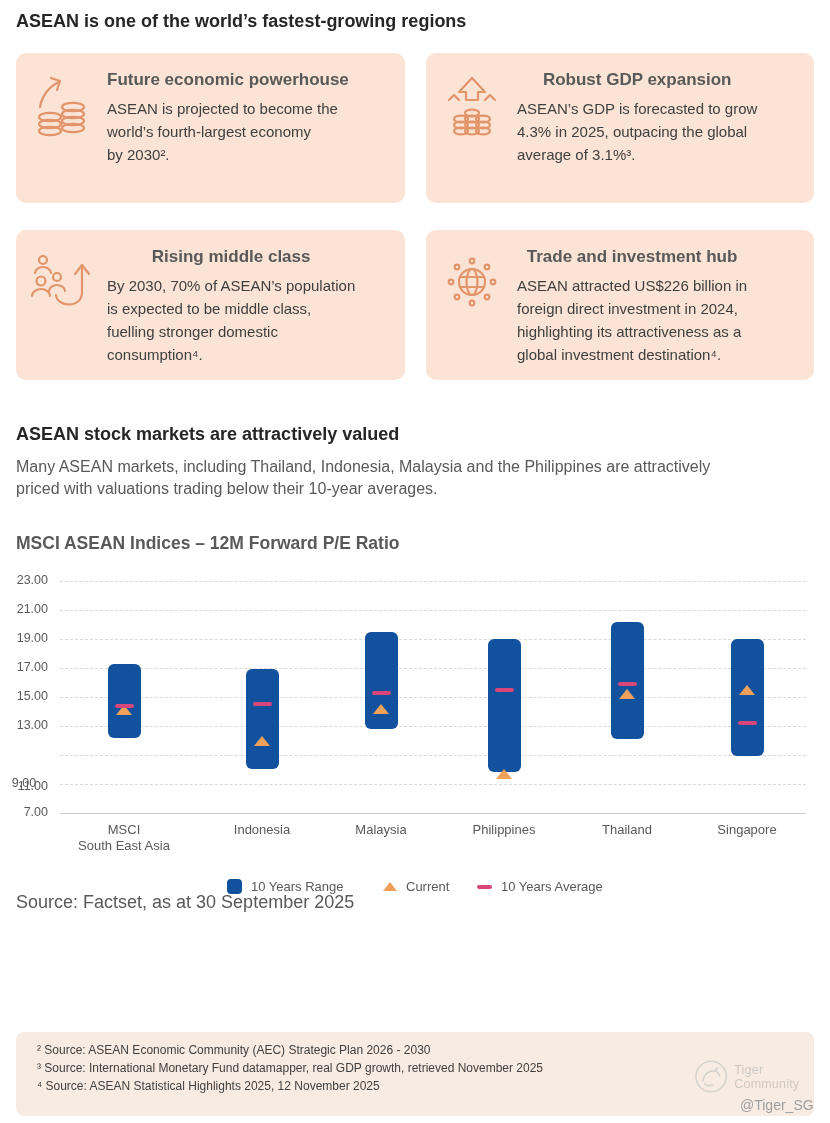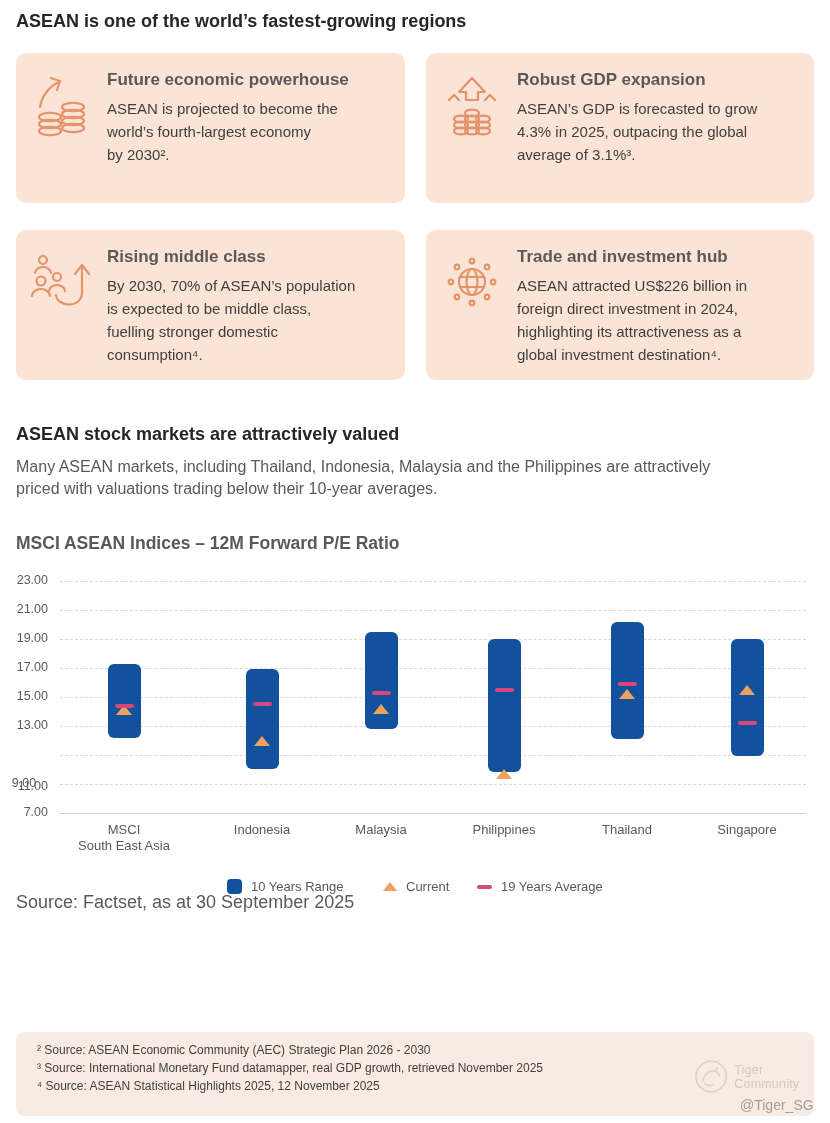--- a/index.html
+++ b/index.html
@@ -7,21 +7,21 @@
         font-family:"Liberation Sans",sans-serif;color:#3f3f3f;}
 
   .h1{position:absolute;left:16px;top:11px;margin:0;font-size:18px;font-weight:bold;color:#262626;}
 
   .cards{position:absolute;left:16px;top:53px;width:798px;display:grid;
          grid-template-columns:389px 388px;column-gap:21px;row-gap:27px;}
   .card{background:#fbe4d5;border-radius:10px;height:150px;display:flex;
         padding:14px 14px 0 14px;box-sizing:border-box;}
   .card-icon{width:64px;height:64px;flex:none;margin-top:6px;}
   .card-content{margin-left:13px;}
-  .card-title{font-size:17px;font-weight:bold;color:#595959;margin:3px 0 7px 0;}
+  .card-title{font-size:17px;font-weight:bold;color:#595959;margin:3px 0 7px 0;text-align:center;}
   .card-text{font-size:15px;color:#3f3f3f;line-height:23px;white-space:pre-line;}
 
   .h2{position:absolute;left:16px;top:424px;margin:0;font-size:18px;font-weight:bold;color:#262626;}
   .lede{position:absolute;left:16px;top:456px;width:760px;font-size:16px;line-height:22px;
         color:#595959;white-space:pre-line;}
 
   .chart-title{position:absolute;left:16px;top:533px;font-size:17.5px;font-weight:bold;color:#595959;}
 
   .plot{position:absolute;left:0;top:570px;width:830px;height:300px;}
   .gridline{position:absolute;left:60px;width:746px;height:0;border-top:1px dashed #d9d9d9;}
@@ -205,21 +205,21 @@
     <div class="legend-item" style="left:227px">
       <span class="sw-range"></span>
       <span>10 Years Range</span>
     </div>
     <div class="legend-item" style="left:383px">
       <span class="sw-current"></span>
       <span>Current</span>
     </div>
     <div class="legend-item" style="left:477px">
       <span class="sw-avg"></span>
-      <span>19 Years Average</span>
+      <span>10 Years Average</span>
     </div>
   </div>
 
   <div class="source">Source: Factset, as at 30 September 2025</div>
 
   <div class="footnotes">
     <div class="footnote">² Source: ASEAN Economic Community (AEC) Strategic Plan 2026 - 2030</div>
     <div class="footnote">³ Source: International Monetary Fund datamapper, real GDP growth, retrieved November 2025</div>
     <div class="footnote">⁴ Source: ASEAN Statistical Highlights 2025, 12 November 2025</div>
   </div>

